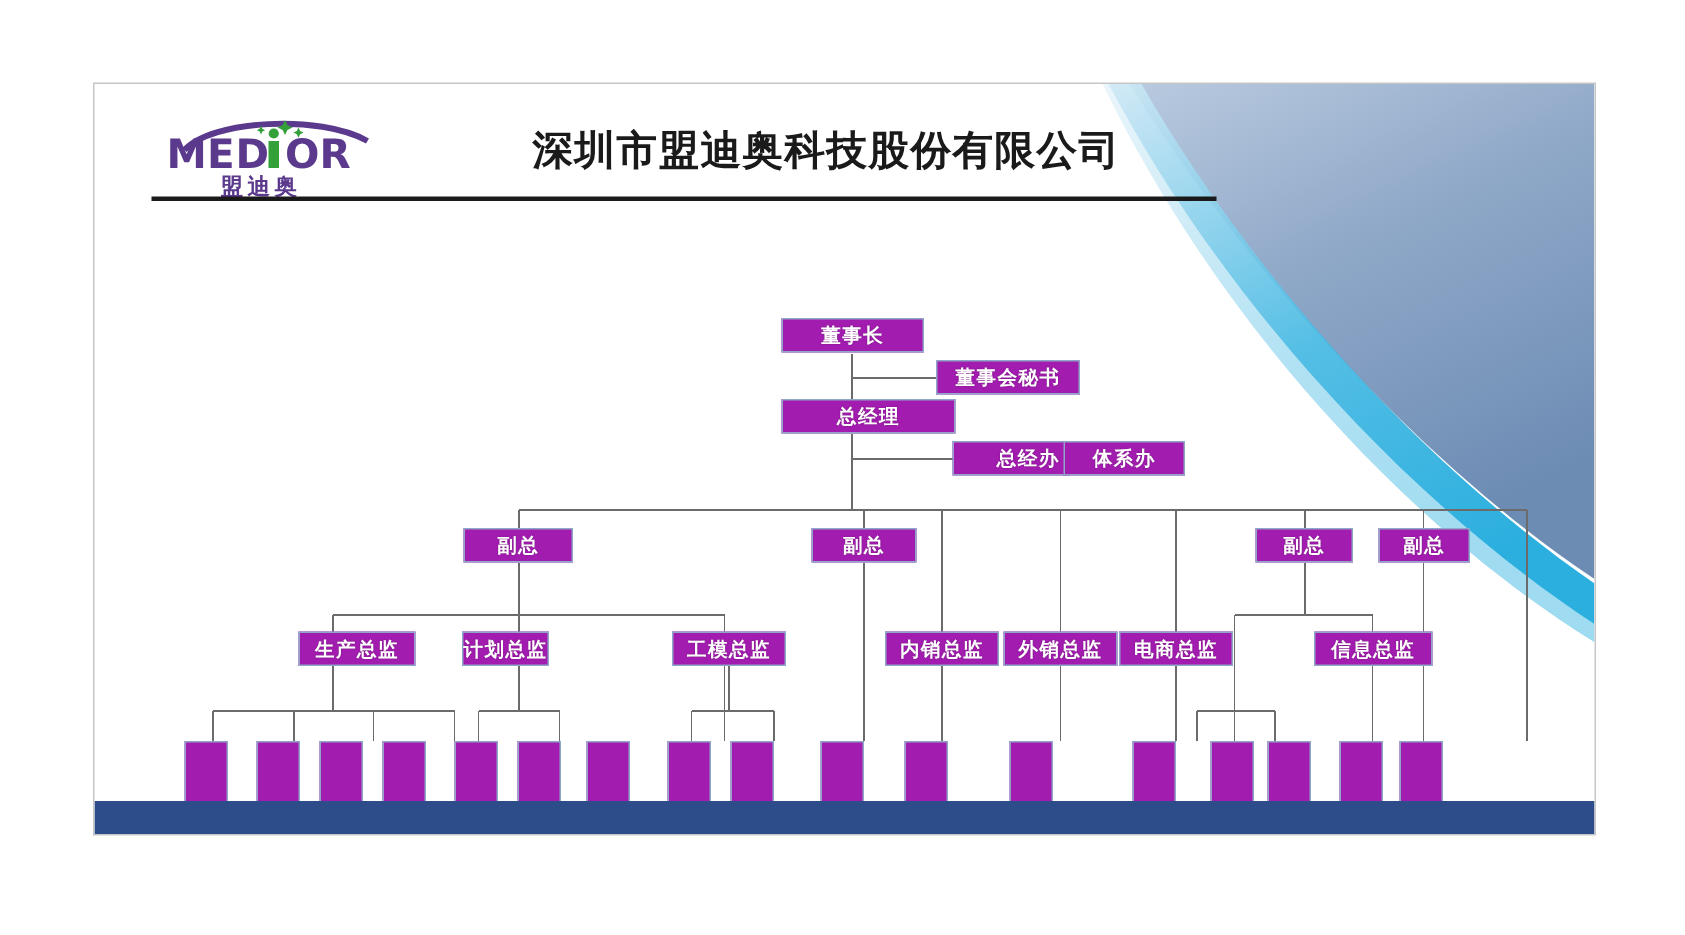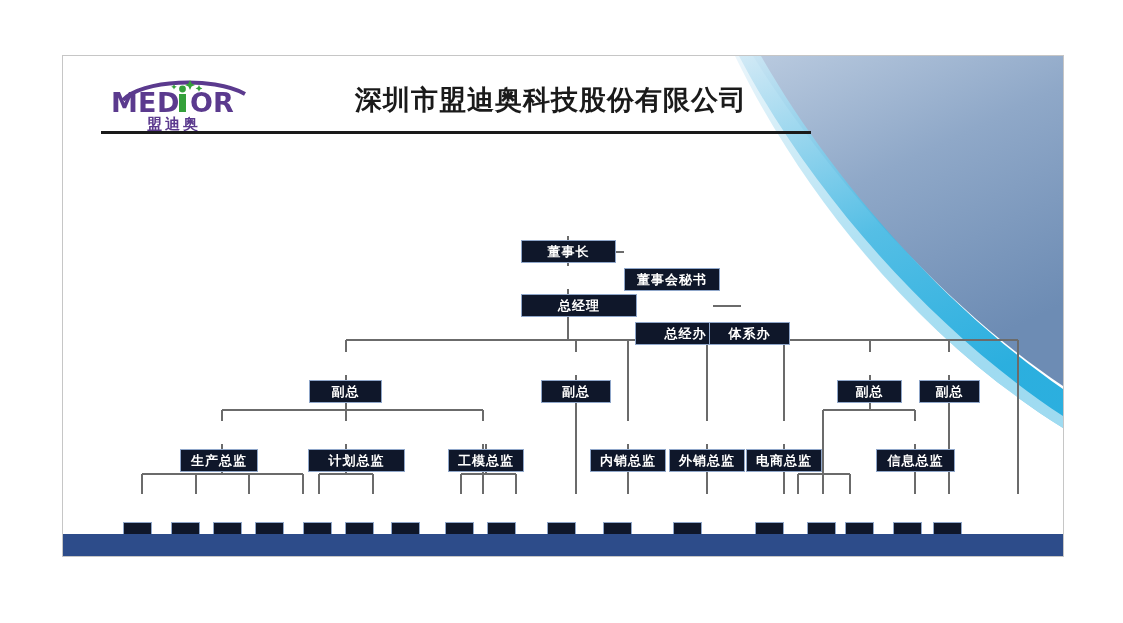--- a/index.html
+++ b/index.html
@@ -24,25 +24,25 @@
              font-size:20px;font-weight:bold;color:#111;letter-spacing:2px;}
 
   
   .botbar{position:absolute;left:0;bottom:0;width:100%;height:22px;background:#2d4c8a;}
 
   
   .chart{position:absolute;left:0;top:88px;width:100%;height:390px;}
   .lines{position:absolute;left:0;top:0;width:100%;height:100%;}
 
   
-  .node{position:absolute;background:#0f172a;border:1px solid #8fa6c9;
+  .node{position:absolute;background:#a21caf;border:1px solid #8fa6c9;
         color:#ffffff;font-weight:bold;box-sizing:border-box;
         display:flex;align-items:center;justify-content:center;
         font-family:"DejaVu Sans","Liberation Sans",sans-serif;
-        text-shadow:0 0 1px rgba(0,0,0,.35);margin-top:28px;}
+        text-shadow:0 0 1px rgba(0,0,0,.35);}
   .h-node{height:23px;font-size:13px;letter-spacing:1px;}
   .v-node{width:29px;font-size:13.5px;line-height:1.12;letter-spacing:1px;
           writing-mode:vertical-rl;text-orientation:upright;
           padding-top:7px;align-items:flex-start;}
 </style>
 </head>
 <body>
 
 <div id="stage">
   <div class="frame">
@@ -177,23 +177,23 @@
       <div class="node h-node" style="left:646px;top:150px;width:81px;">体系办</div>
 
       <div class="node h-node" style="left:246px;top:208px;width:73px;">副总</div>
 
       <div class="node h-node" style="left:478px;top:208px;width:70px;">副总</div>
 
       <div class="node h-node" style="left:774px;top:208px;width:65px;">副总</div>
 
       <div class="node h-node" style="left:856px;top:208px;width:61px;">副总</div>
 
-      <div class="node h-node" style="left:117px;top:277px;width:78px;">生产总监</div>
-
-      <div class="node h-node" style="left:245px;top:277px;width:97px;">计划总监</div>
+      <div class="node h-node" style="left:136px;top:277px;width:78px;">生产总监</div>
+
+      <div class="node h-node" style="left:245px;top:277px;width:58px;">计划总监</div>
 
       <div class="node h-node" style="left:385px;top:277px;width:76px;">工模总监</div>
 
       <div class="node h-node" style="left:527px;top:277px;width:76px;">内销总监</div>
 
       <div class="node h-node" style="left:606px;top:277px;width:76px;">外销总监</div>
 
       <div class="node h-node" style="left:683px;top:277px;width:76px;">电商总监</div>
 
       <div class="node h-node" style="left:813px;top:277px;width:79px;">信息总监</div>

